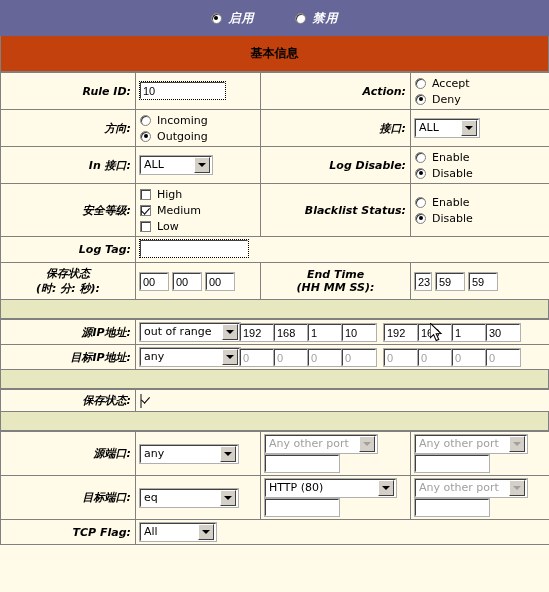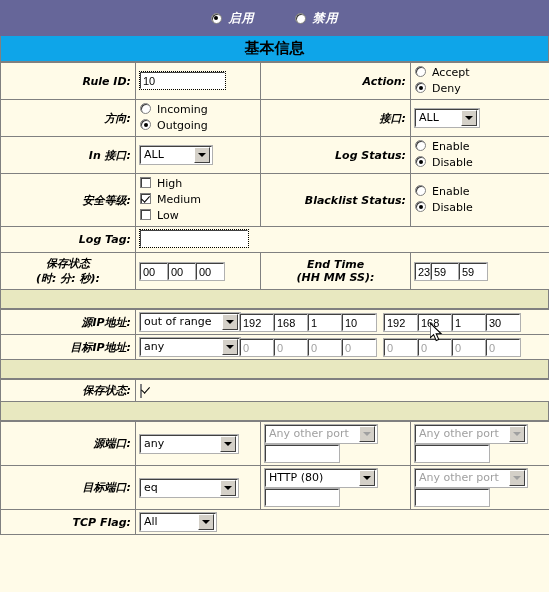--- a/index.html
+++ b/index.html
@@ -42,24 +42,24 @@
     box-sizing:border-box;position:relative;flex:none;
   }
   .cbox.on::after{
     content:"";position:absolute;left:2px;top:0px;
     width:4px;height:7px;border:solid #000;border-width:0 1.6px 1.6px 0;
     transform:rotate(42deg);
   }
 
   
   .sect-title{
-    background:#0ea5e9;border:1px solid #808080;border-top:none;
-    text-align:center;font-weight:bold;font-size:15px;
+    background:#c2410c;border:1px solid #808080;border-top:none;
+    text-align:center;font-weight:bold;font-size:12px;
     font-family:"DejaVu Sans","Liberation Sans",sans-serif;
-    padding:3px 0;color:#000;
+    padding:9px 0;color:#000;
   }
   .spacer-band{
     background:#e8e8c0;border:1px solid #808080;border-top:none;
     height:18px;
   }
 
   
   table.grid{
     border-collapse:collapse;width:549px;table-layout:fixed;
     background:#fde047;
@@ -111,25 +111,25 @@
   }
   .sel .arw::after{
     content:"";position:absolute;left:3px;top:5px;
     border-left:4px solid transparent;border-right:4px solid transparent;
     border-top:4px solid #000;
   }
   .sel.disabled{color:#a0a0a0;}
   .sel.disabled .arw::after{border-top-color:#a0a0a0;}
 
   .stack{display:flex;flex-direction:column;gap:2px;}
-  .optrow{display:flex;gap:6px;height:14px;}
+  .optrow{display:flex;align-items:center;gap:6px;height:14px;}
   .optrow .t{
     font-family:"DejaVu Sans","Liberation Sans",sans-serif;font-size:11px;
   }
-  .inline{display:flex;align-items:center;}
+  .inline{display:flex;align-items:center;gap:5px;}
   .ipgroup{display:flex;align-items:center;gap:0;}
   .ipgap{width:8px;flex:none;}
 
   
   .cursor{position:absolute;pointer-events:none;z-index:50;}
 </style>
 </head>
 <body>
 
 <div class="page">
@@ -200,21 +200,21 @@
     </tr>
 
     <tr>
       <td class="lab">In 接口:</td>
       <td class="val">
         <span class="sel" style="width:72px">
           <span class="stext">ALL</span>
           <span class="arw"></span>
         </span>
       </td>
-      <td class="lab">Log Status:</td>
+      <td class="lab">Log Disable:</td>
       <td class="val">
         <div class="stack">
           <div class="optrow">
             <span class="radio"></span>
             <span class="t">Enable</span>
           </div>
           <div class="optrow">
             <span class="radio on"></span>
             <span class="t">Disable</span>
           </div>
@@ -403,21 +403,21 @@
     <tr>
       <td class="lab">目标端口:</td>
       <td class="val">
         <span class="sel" style="width:98px">
           <span class="stext">eq</span>
           <span class="arw"></span>
         </span>
       </td>
       <td class="val">
         <div class="stack">
-          <span class="sel" style="width:112px">
+          <span class="sel" style="width:131px">
             <span class="stext">HTTP (80)</span>
             <span class="arw"></span>
           </span>
           <span class="txt" style="width:74px"></span>
         </div>
       </td>
       <td class="val">
         <div class="stack">
           <span class="sel disabled" style="width:112px">
             <span class="stext">Any other port</span>

